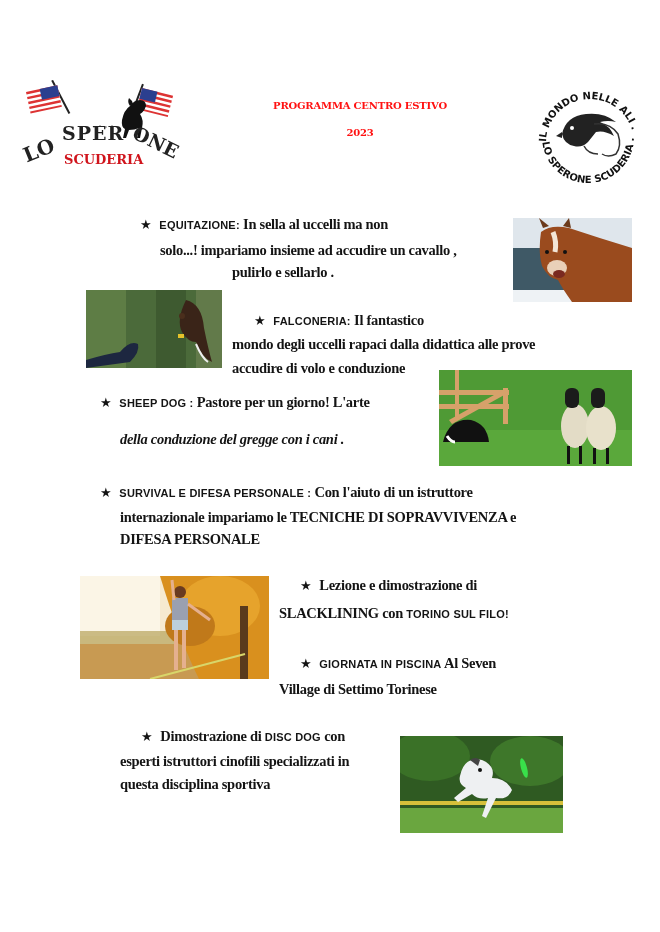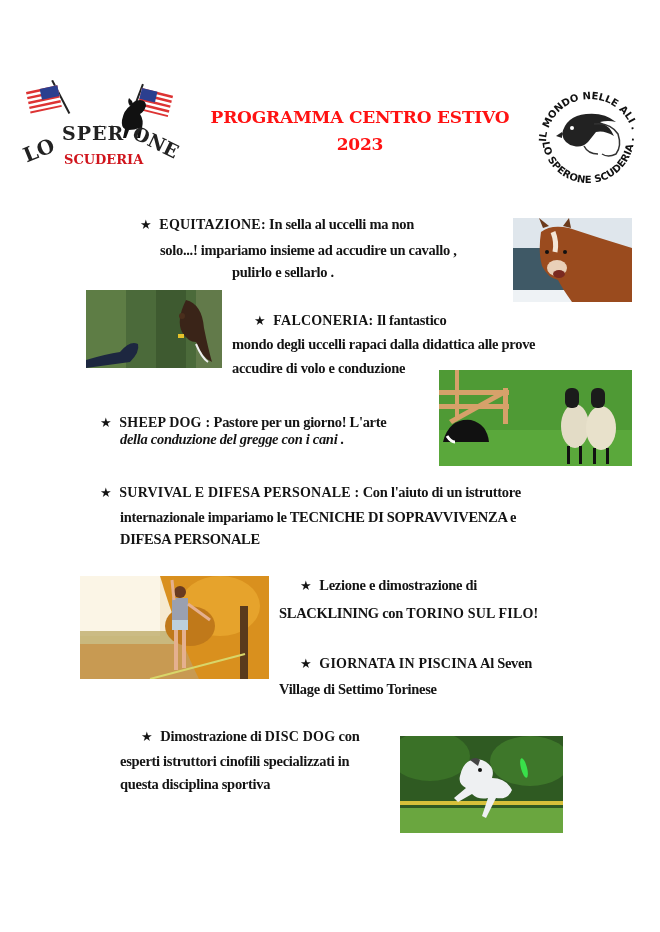--- a/index.html
+++ b/index.html
@@ -2,31 +2,31 @@
 <html><head>
   <meta charset="utf-8">
   <style>
     html, body { margin: 0; padding: 0; }
     body {
       width: 660px; height: 932px; background: #ffffff; position: relative; overflow: hidden;
       font-family: "DejaVu Serif", "Liberation Serif", serif; color: #111;
     }
     .abs { position: absolute; }
     .title {
-      position: absolute; left: 200px; top: 104px; width: 320px; text-align: center;
+      position: absolute; left: 200px; top: 92px; width: 320px; text-align: center;
       color: #ff1212; font-family: "DejaVu Serif", serif; font-weight: bold;
-      font-size: 17px; line-height: 27px; letter-spacing: -0.2px;
+      font-size: 10px; line-height: 27px; letter-spacing: -0.2px;
     }
     .title div { white-space: nowrap; }
     .txt {
       position: absolute; font-family: "Liberation Serif", "DejaVu Serif", serif;
       font-weight: bold; font-size: 14.5px; line-height: 24px; white-space: nowrap; color: #141414;
       letter-spacing: -0.3px;
     }
-    .hd { font-family: Liberation Serif, serif; font-weight: 900; font-size: 14px; letter-spacing: 0.2px; }
+    .hd { font-family: Liberation Sans, sans-serif; font-weight: 900; font-size: 11px; letter-spacing: 0.2px; }
     .star { font-family: "DejaVu Sans", sans-serif; font-size: 13px; margin-right: 8px; }
     .photo { position: absolute; overflow: hidden; }
     .photo svg { width: 100%; height: 100%; display: block; }
   </style>
 </head>
 <body>
 
 <div class="abs" style="left:18px; top:80px; width:170px; height:100px;">
   <svg width="170" height="100" viewBox="0 0 170 100">
 
@@ -140,21 +140,21 @@
   </svg>
 </div>
 
 <div class="txt" style="left:254px; top:308px;">
   <span class="star">★</span><span class="hd">FALCONERIA:</span>
   <span>Il fantastico</span>
 </div>
 <div class="txt" style="left:232px; top:332px;">mondo degli uccelli rapaci dalla didattica alle prove</div>
 <div class="txt" style="left:232px; top:356px;">accudire di volo e conduzione</div>
 
-<div class="txt" style="left:100px; top:410px;">
+<div class="txt" style="left:100px; top:390px;">
   <span class="star">★</span><span class="hd">SHEEP DOG :</span>
   <span>Pastore per un giorno! L'arte</span>
 </div>
 <div class="txt" style="left:120px; top:427px;font-style:italic;">della conduzione del gregge con i cani .</div>
 
 <div class="photo" style="left:439px; top:370px; width:193px; height:96px;">
   <svg viewBox="0 0 193 96" preserveAspectRatio="none">
     <rect width="193" height="96" fill="#4f9a35"></rect>
     <rect y="60" width="193" height="36" fill="#5aa83b"></rect>
     <g fill="#d6a16a">

